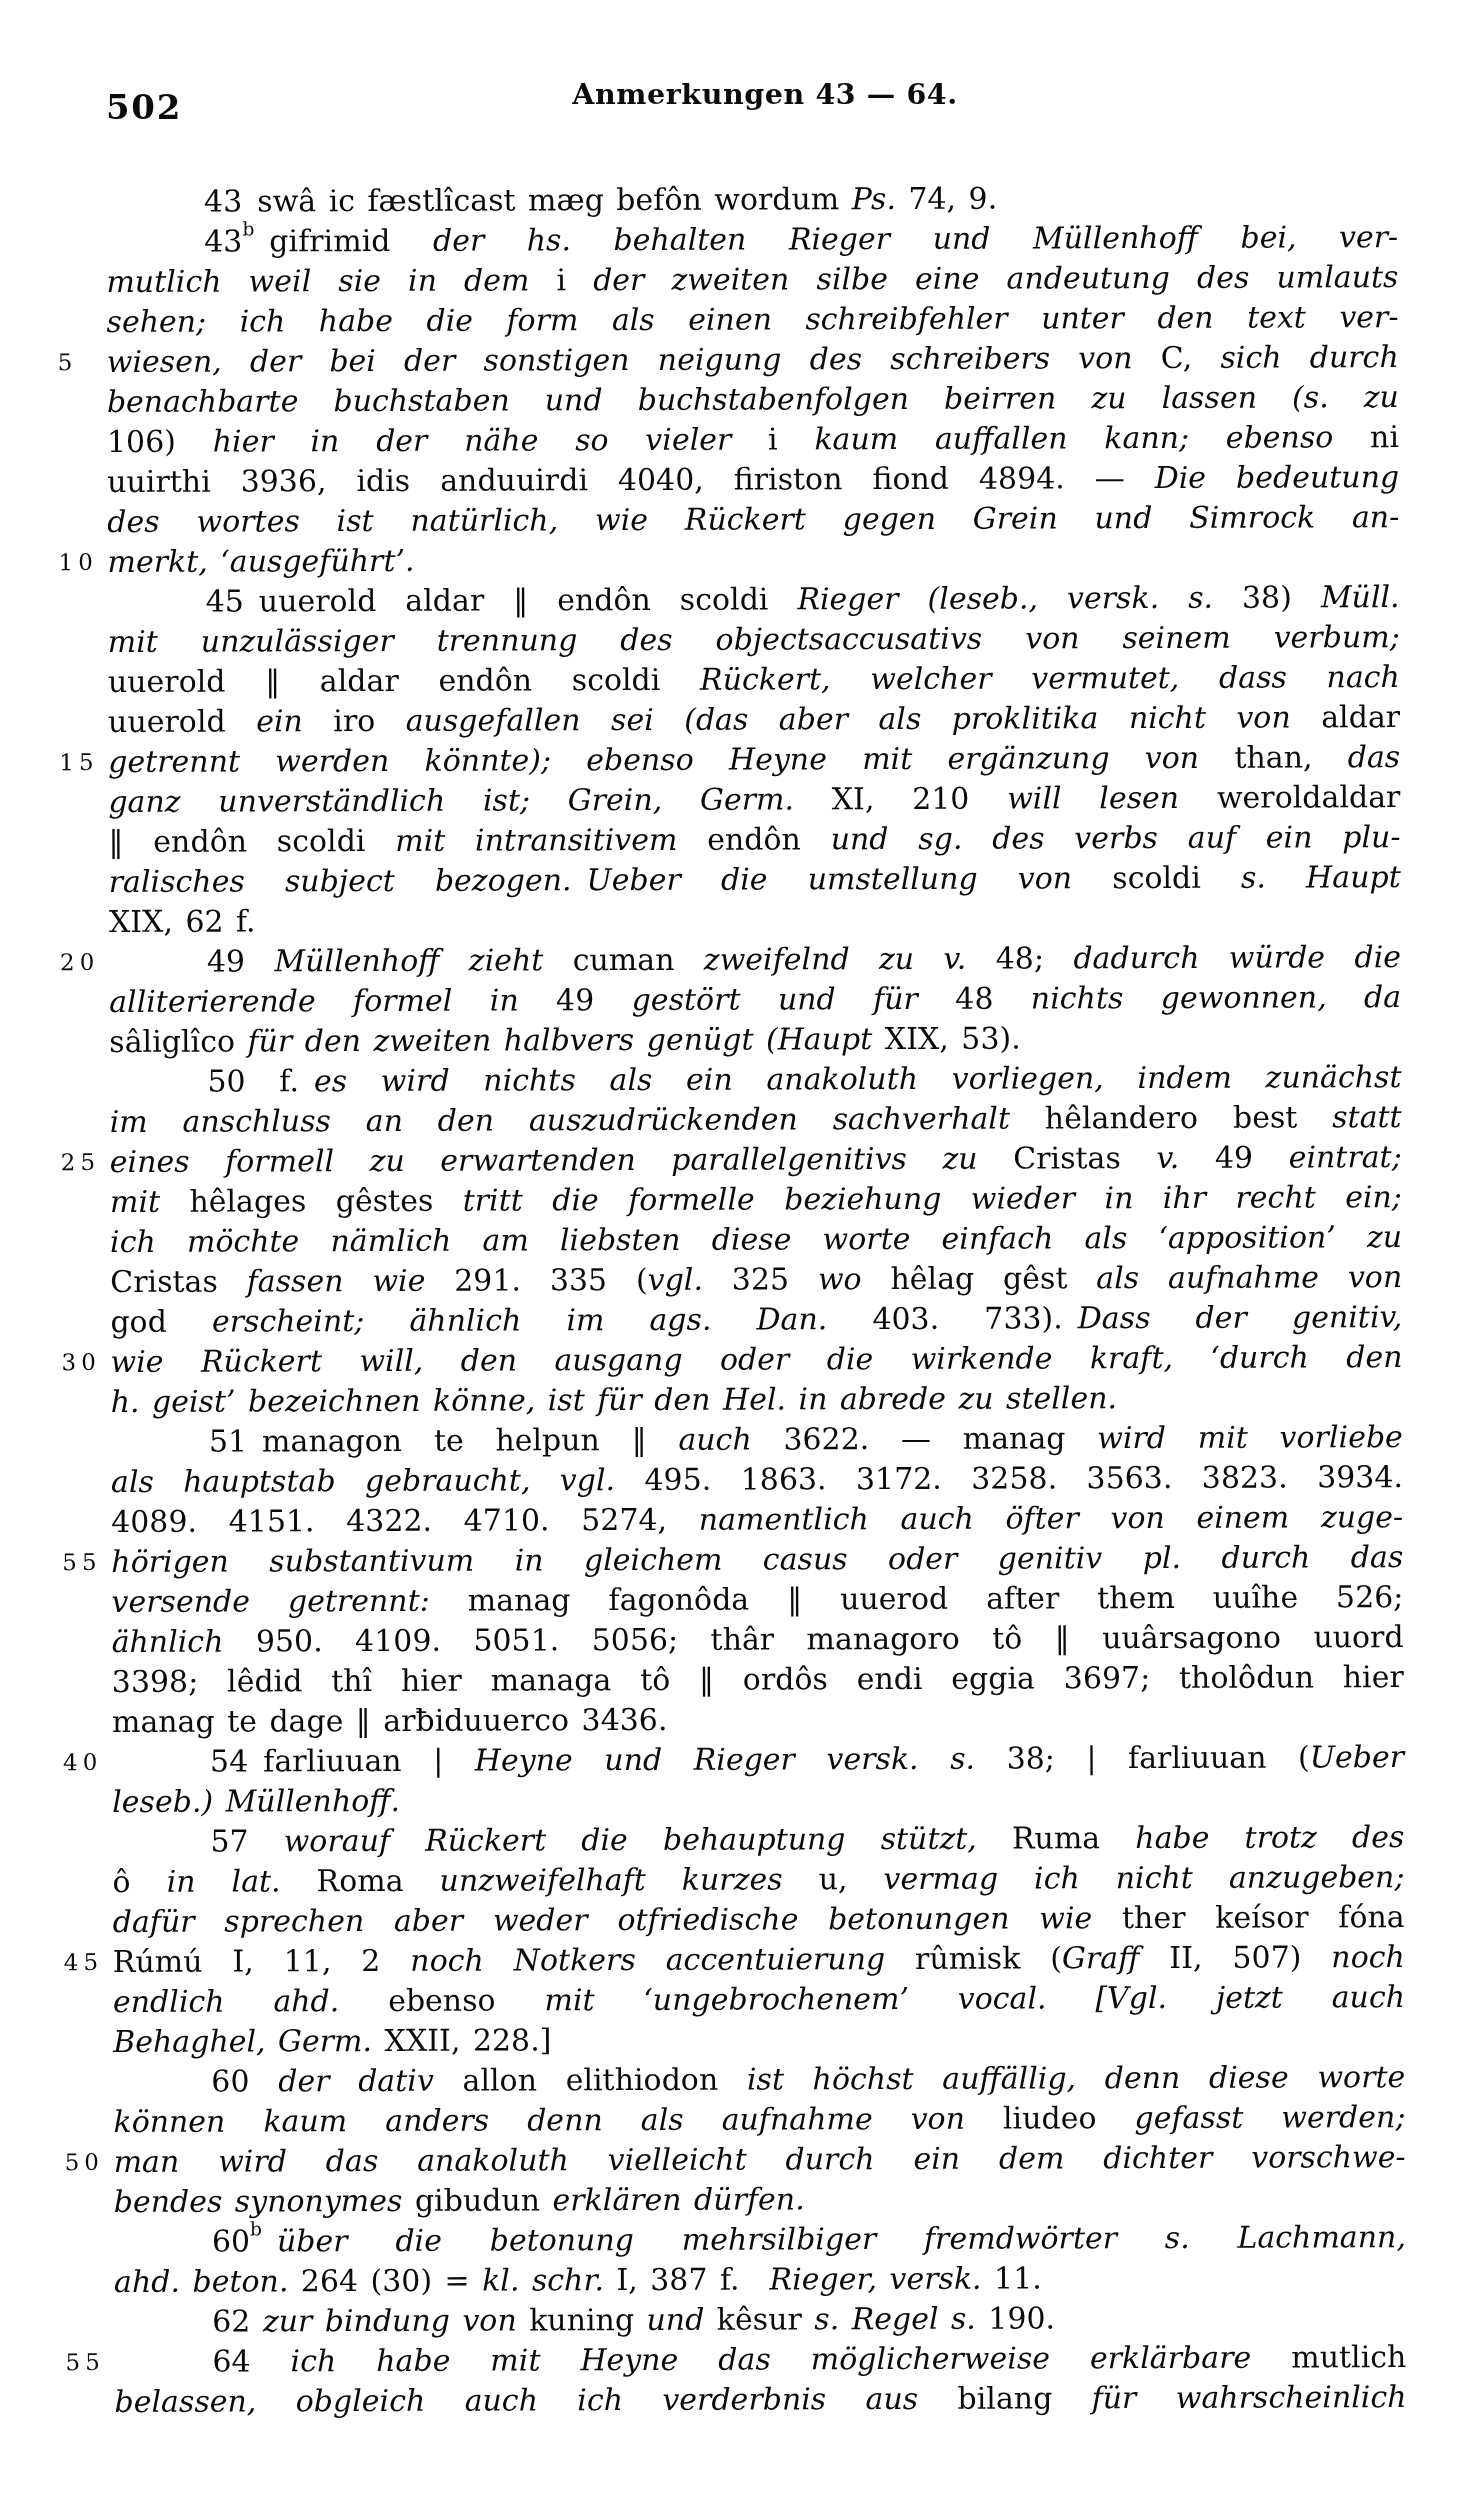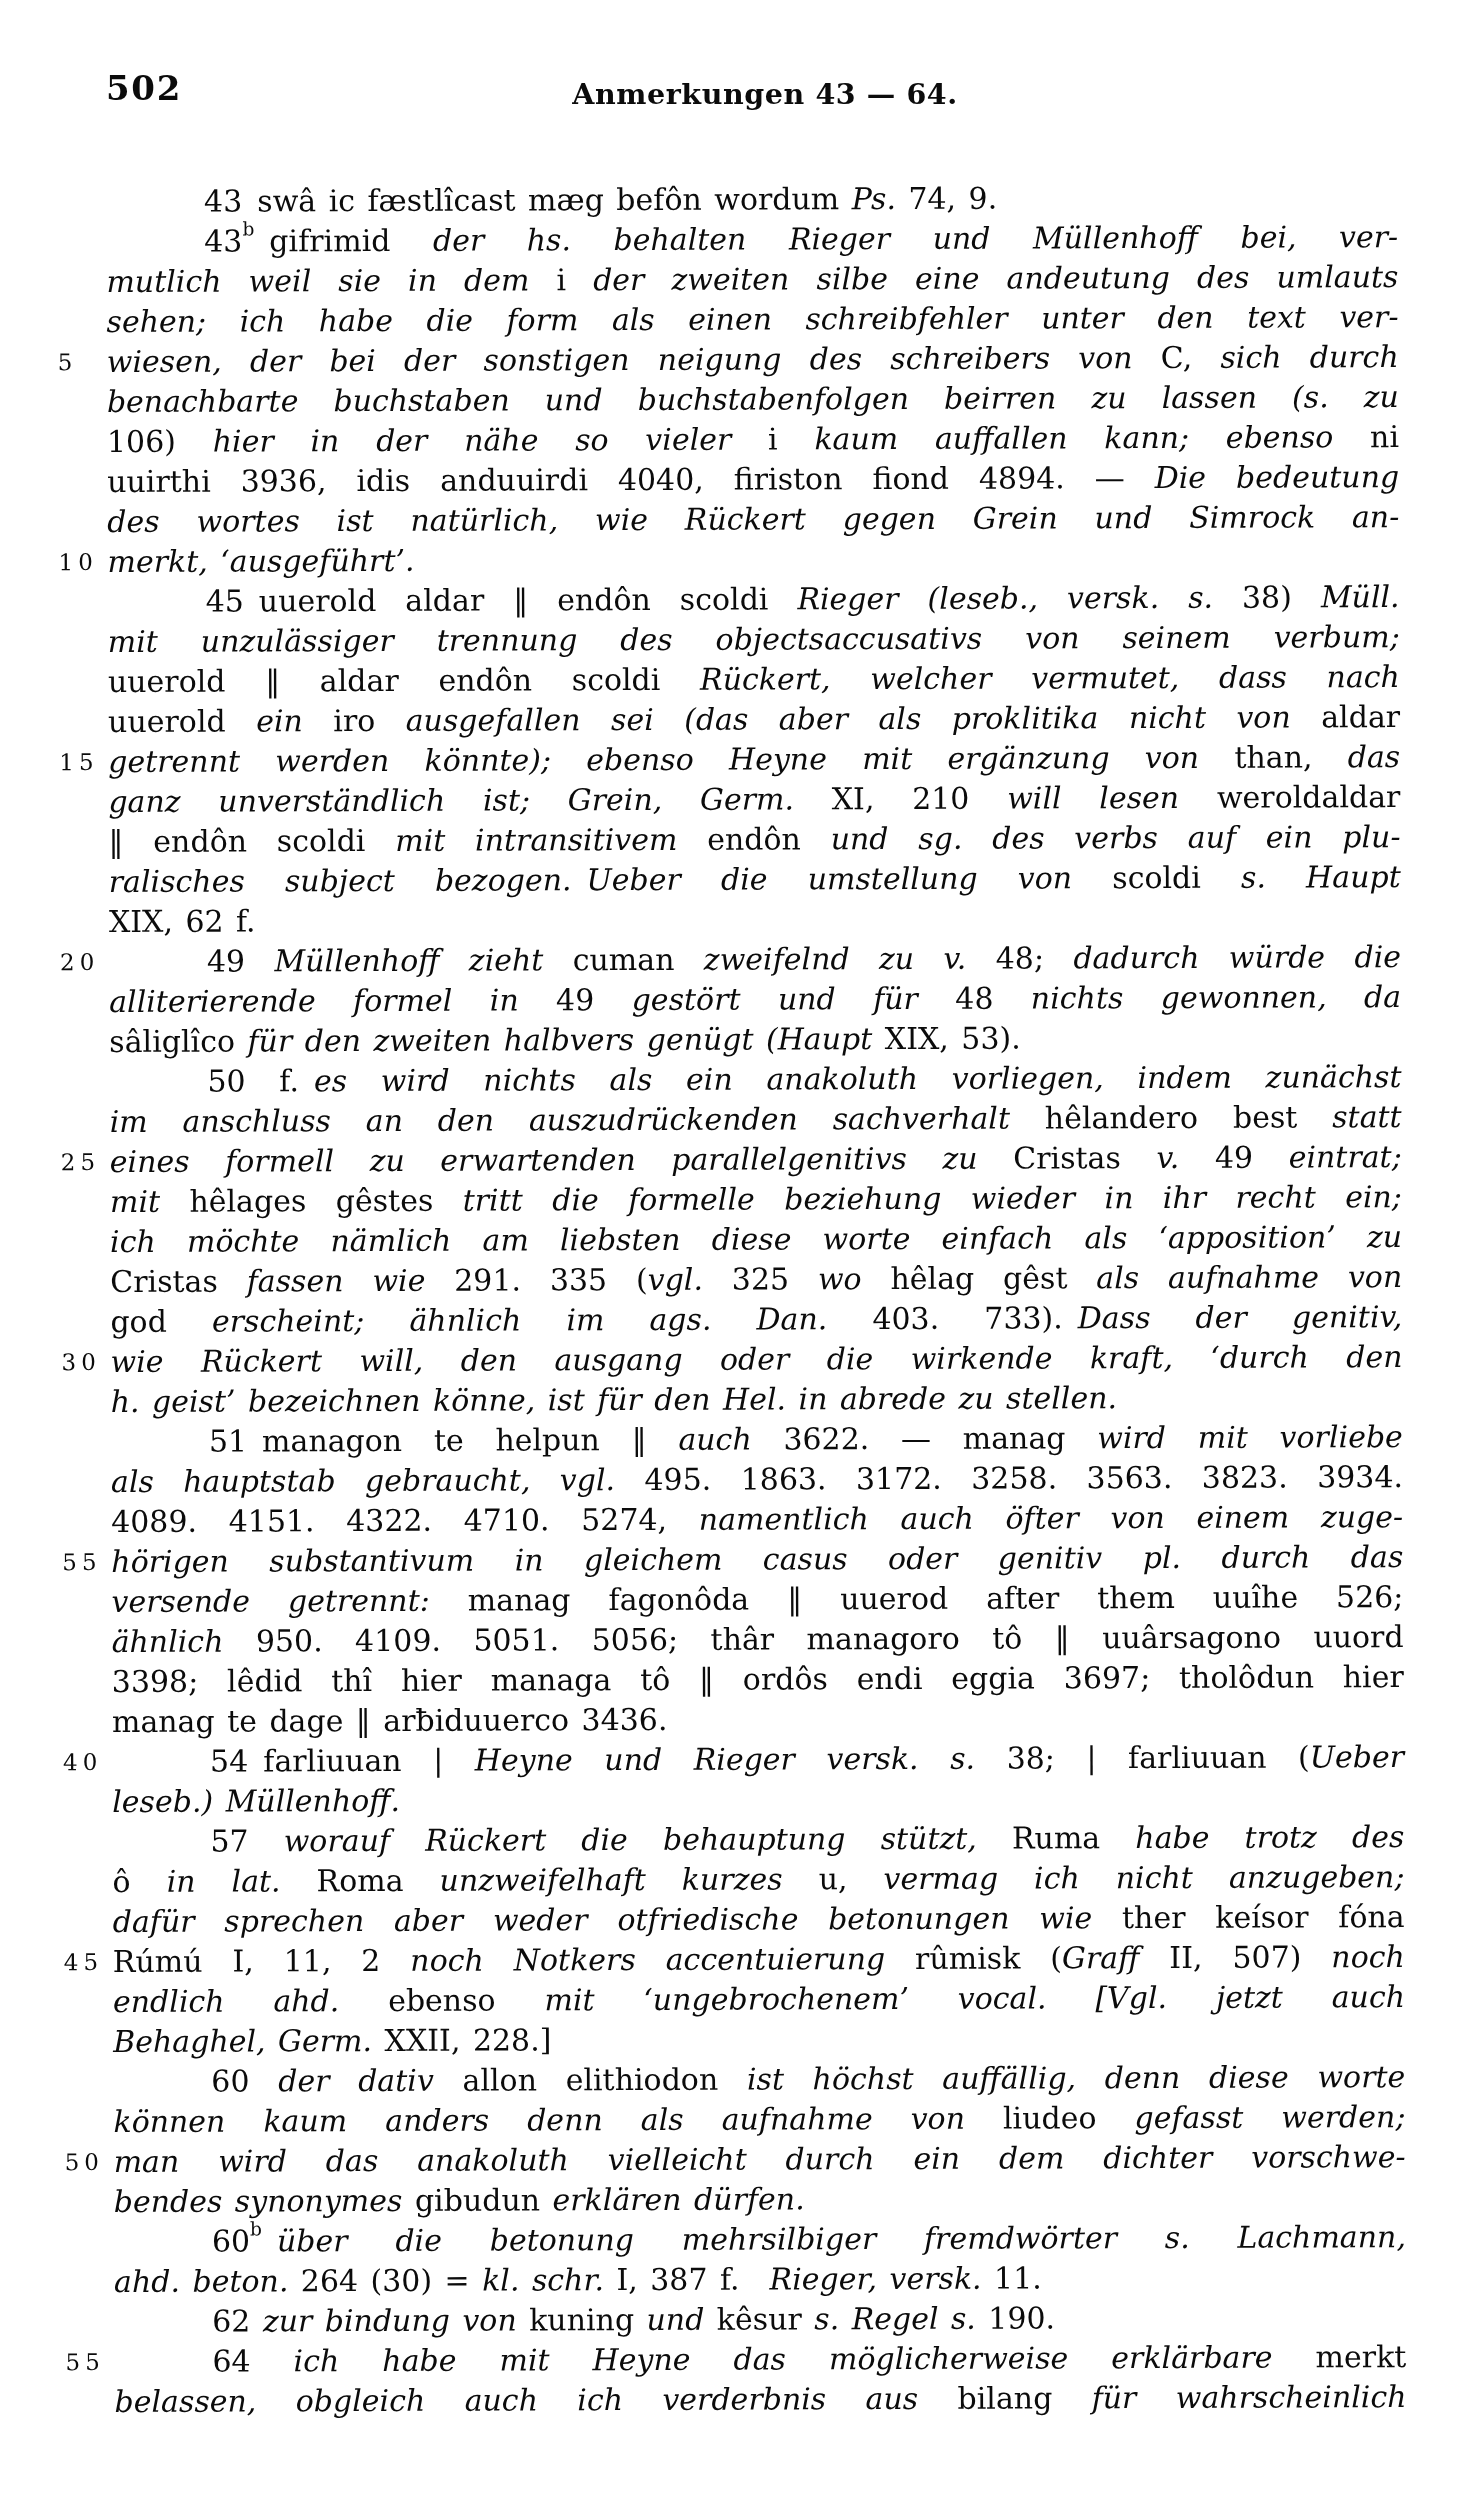--- a/index.html
+++ b/index.html
@@ -15,21 +15,21 @@
     width: 1462px;
     height: 2512px;
     background: #ffffff;
     color: #0b0b0b;
     font-family: "DejaVu Serif", "Liberation Serif", serif;
   }
   
   .pagenum {
     position: absolute;
     left: 106px;
-    top: 71px;
+    top: 90px;
     font-size: 34px;
     font-weight: 700;
     letter-spacing: 1.7px;
     line-height: 1;
   }
   .runtitle {
     position: absolute;
     left: 0;
     top: 80px;
     width: 1530px;            
@@ -136,17 +136,17 @@
       <div class="line just"><span class="mnum">45</span><span class="lt"><span class="ro">Rúmú I, 11, 2 </span><span class="it">noch Notkers accentuierung </span><span class="ro">rûmisk (</span><span class="it">Graff </span><span class="ro">II, 507) </span><span class="it">noch</span></span></div>
       <div class="line just"><span class="lt"><span class="it">endlich ahd. </span><span class="ro">ebenso </span><span class="it">mit ‘ungebrochenem’ vocal. [Vgl. jetzt auch</span></span></div>
       <div class="line"><span class="lt"><span class="it">Behaghel, Germ.</span><span class="ro"> XXII, 228.]</span></span></div>
       <div class="line ind just"><span class="lt"><span class="ro">60 </span><span class="it">der dativ </span><span class="ro">allon elithiodon </span><span class="it">ist höchst auffällig, denn diese worte</span></span></div>
       <div class="line just"><span class="lt"><span class="it">können kaum anders denn als aufnahme von </span><span class="ro">liudeo </span><span class="it">gefasst werden;</span></span></div>
       <div class="line just"><span class="mnum">50</span><span class="lt"><span class="it">man wird das anakoluth vielleicht durch ein dem dichter vorschwe-</span></span></div>
       <div class="line"><span class="lt"><span class="it">bendes synonymes </span><span class="ro">gibudun </span><span class="it">erklären dürfen.</span></span></div>
       <div class="line ind just"><span class="lt"><span class="ro">60</span><sup class="ro">b</sup><span class="ro"> </span><span class="it">über die betonung mehrsilbiger fremdwörter s. Lachmann,</span></span></div>
       <div class="line"><span class="lt"><span class="it">ahd. beton.</span><span class="ro"> 264 (30) = </span><span class="it">kl. schr.</span><span class="ro"> I, 387 f. </span><span class="it">Rieger, versk.</span><span class="ro"> 11.</span></span></div>
       <div class="line ind"><span class="lt"><span class="ro">62 </span><span class="it">zur bindung von </span><span class="ro">kuning </span><span class="it">und </span><span class="ro">kêsur </span><span class="it">s. Regel s.</span><span class="ro"> 190.</span></span></div>
-      <div class="line ind just"><span class="mnum">55</span><span class="lt"><span class="ro">64 </span><span class="it">ich habe mit Heyne das möglicherweise erklärbare </span><span class="ro">merkt</span></span></div>
+      <div class="line ind just"><span class="mnum">55</span><span class="lt"><span class="ro">64 </span><span class="it">ich habe mit Heyne das möglicherweise erklärbare </span><span class="ro">mutlich</span></span></div>
       <div class="line just"><span class="lt"><span class="it">belassen, obgleich auch ich verderbnis aus </span><span class="ro">bilang </span><span class="it">für wahrscheinlich</span></span></div>
     </div>
 </div>
 
 
 </body></html>

